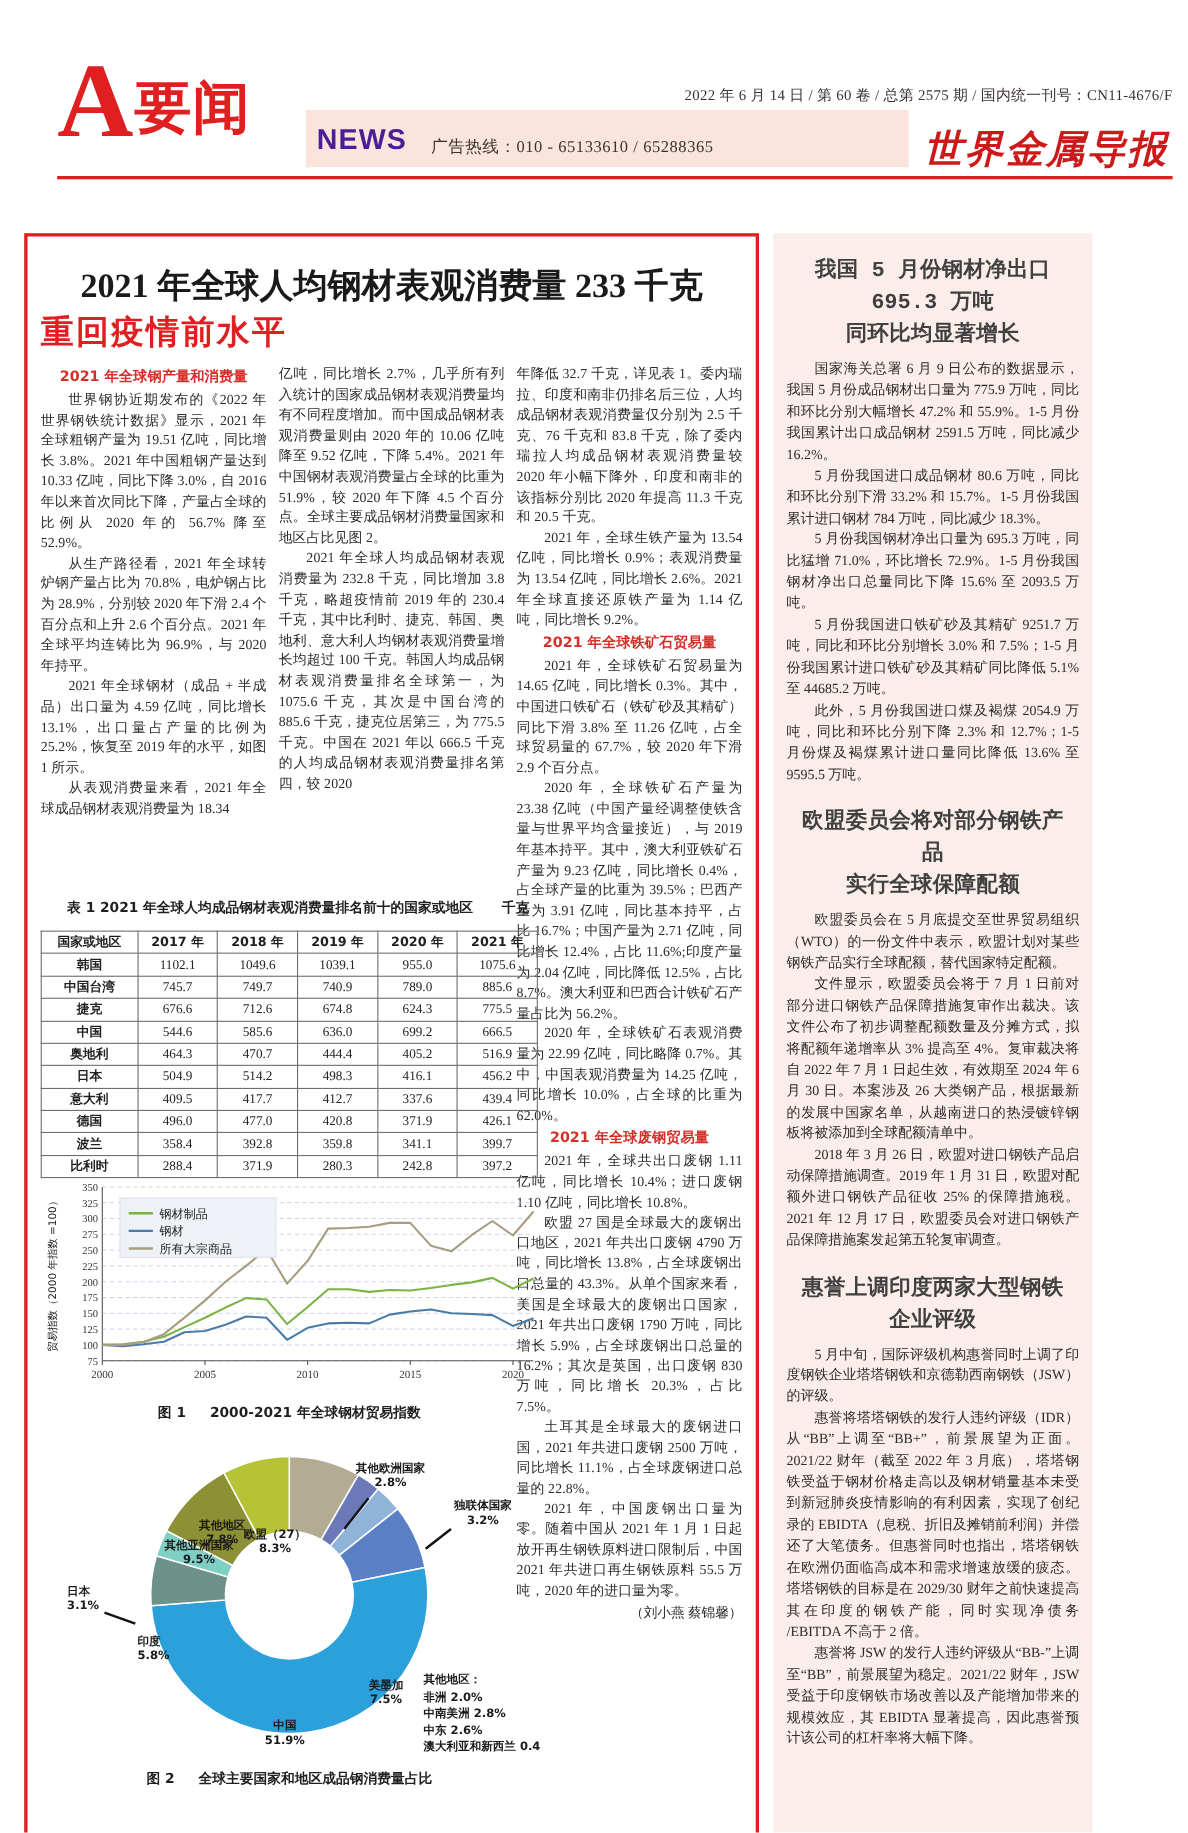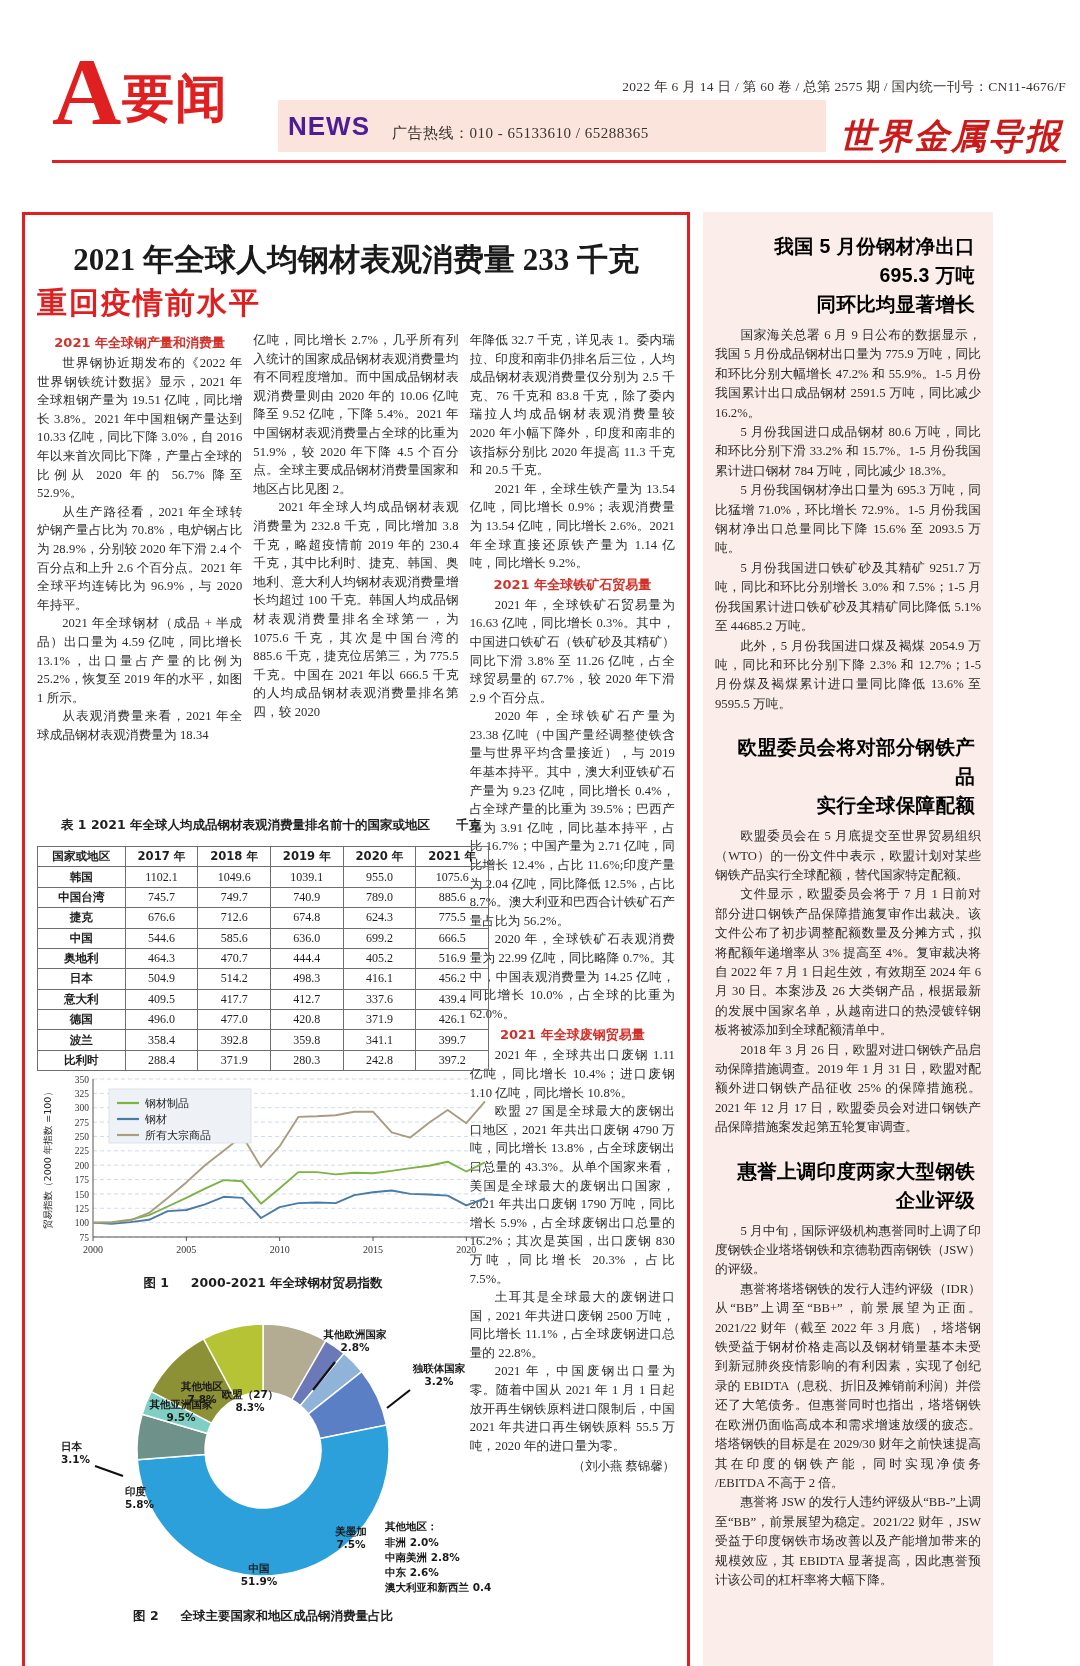--- a/index.html
+++ b/index.html
@@ -100,23 +100,23 @@
   }
   table.t1 .cname{font-weight:bold;font-family:"DejaVu Sans","Liberation Sans",sans-serif;font-size:11.6px;}
   table.t1 thead td{font-weight:bold;font-family:"DejaVu Sans","Liberation Sans",sans-serif;font-size:11.6px;}
   .figcap{
     text-align:center;font-size:12.5px;font-weight:bold;margin:4px 0 0 0;color:#1f1f1f;
     font-family:"DejaVu Sans","Liberation Sans",sans-serif;
   }
 
   
   .s-hl{
-    text-align:right;color:#000000;font-weight:bold;font-size:19.5px;
+    text-align:center;color:#404040;font-weight:bold;font-size:19.5px;
     line-height:29px;margin:10px 6px 7px 6px;letter-spacing:.3px;
-    font-family:Liberation Sans, sans-serif;
+    font-family:Liberation Mono, monospace;
   }
   p.s{
     margin:0;font-size:12.7px;line-height:19.4px;text-align:justify;
     text-indent:2em;color:#2b2b2b;
   }
   .s-sep{height:9px;}
   .sig{text-align:right;font-size:12.4px;margin-top:3px;color:#2b2b2b;}
 </style>
 </head>
 <body>
@@ -153,21 +153,21 @@
 
         <div class="col col2">
           <p class="t" style="text-indent:0">亿吨，同比增长 2.7%，几乎所有列入统计的国家成品钢材表观消费量均有不同程度增加。而中国成品钢材表观消费量则由 2020 年的 10.06 亿吨降至 9.52 亿吨，下降 5.4%。2021 年中国钢材表观消费量占全球的比重为 51.9%，较 2020 年下降 4.5 个百分点。全球主要成品钢材消费量国家和地区占比见图 2。</p>
           <p class="t">2021 年全球人均成品钢材表观消费量为 232.8 千克，同比增加 3.8 千克，略超疫情前 2019 年的 230.4 千克，其中比利时、捷克、韩国、奥地利、意大利人均钢材表观消费量增长均超过 100 千克。韩国人均成品钢材表观消费量排名全球第一，为 1075.6 千克，其次是中国台湾的 885.6 千克，捷克位居第三，为 775.5 千克。中国在 2021 年以 666.5 千克的人均成品钢材表观消费量排名第四，较 2020</p>
         </div>
 
         <div class="col col3">
           <p class="t" style="text-indent:0">年降低 32.7 千克，详见表 1。委内瑞拉、印度和南非仍排名后三位，人均成品钢材表观消费量仅分别为 2.5 千克、76 千克和 83.8 千克，除了委内瑞拉人均成品钢材表观消费量较 2020 年小幅下降外，印度和南非的该指标分别比 2020 年提高 11.3 千克和 20.5 千克。</p>
           <p class="t">2021 年，全球生铁产量为 13.54 亿吨，同比增长 0.9%；表观消费量为 13.54 亿吨，同比增长 2.6%。2021 年全球直接还原铁产量为 1.14 亿吨，同比增长 9.2%。</p>
           <div class="sub">2021 年全球铁矿石贸易量</div>
-          <p class="t">2021 年，全球铁矿石贸易量为 16.63 亿吨，同比增长 0.3%。其中，中国进口铁矿石（铁矿砂及其精矿）同比下滑 3.8% 至 11.26 亿吨，占全球贸易量的 67.7%，较 2020 年下滑 2.9 个百分点。</p>
+          <p class="t">2021 年，全球铁矿石贸易量为 14.65 亿吨，同比增长 0.3%。其中，中国进口铁矿石（铁矿砂及其精矿）同比下滑 3.8% 至 11.26 亿吨，占全球贸易量的 67.7%，较 2020 年下滑 2.9 个百分点。</p>
           <p class="t">2020 年，全球铁矿石产量为 23.38 亿吨（中国产量经调整使铁含量与世界平均含量接近），与 2019 年基本持平。其中，澳大利亚铁矿石产量为 9.23 亿吨，同比增长 0.4%，占全球产量的比重为 39.5%；巴西产量为 3.91 亿吨，同比基本持平，占比 16.7%；中国产量为 2.71 亿吨，同比增长 12.4%，占比 11.6%;印度产量为 2.04 亿吨，同比降低 12.5%，占比 8.7%。澳大利亚和巴西合计铁矿石产量占比为 56.2%。</p>
           <p class="t">2020 年，全球铁矿石表观消费量为 22.99 亿吨，同比略降 0.7%。其中，中国表观消费量为 14.25 亿吨，同比增长 10.0%，占全球的比重为 62.0%。</p>
           <div class="sub">2021 年全球废钢贸易量</div>
           <p class="t">2021 年，全球共出口废钢 1.11 亿吨，同比增长 10.4%；进口废钢 1.10 亿吨，同比增长 10.8%。</p>
           <p class="t">欧盟 27 国是全球最大的废钢出口地区，2021 年共出口废钢 4790 万吨，同比增长 13.8%，占全球废钢出口总量的 43.3%。从单个国家来看，美国是全球最大的废钢出口国家，2021 年共出口废钢 1790 万吨，同比增长 5.9%，占全球废钢出口总量的 16.2%；其次是英国，出口废钢 830 万吨，同比增长 20.3%，占比 7.5%。</p>
           <p class="t">土耳其是全球最大的废钢进口国，2021 年共进口废钢 2500 万吨，同比增长 11.1%，占全球废钢进口总量的 22.8%。</p>
           <p class="t">2021 年，中国废钢出口量为零。随着中国从 2021 年 1 月 1 日起放开再生钢铁原料进口限制后，中国 2021 年共进口再生钢铁原料 55.5 万吨，2020 年的进口量为零。</p>
           <div class="sig">（刘小燕 蔡锦馨）</div>
         </div>
       </div>

